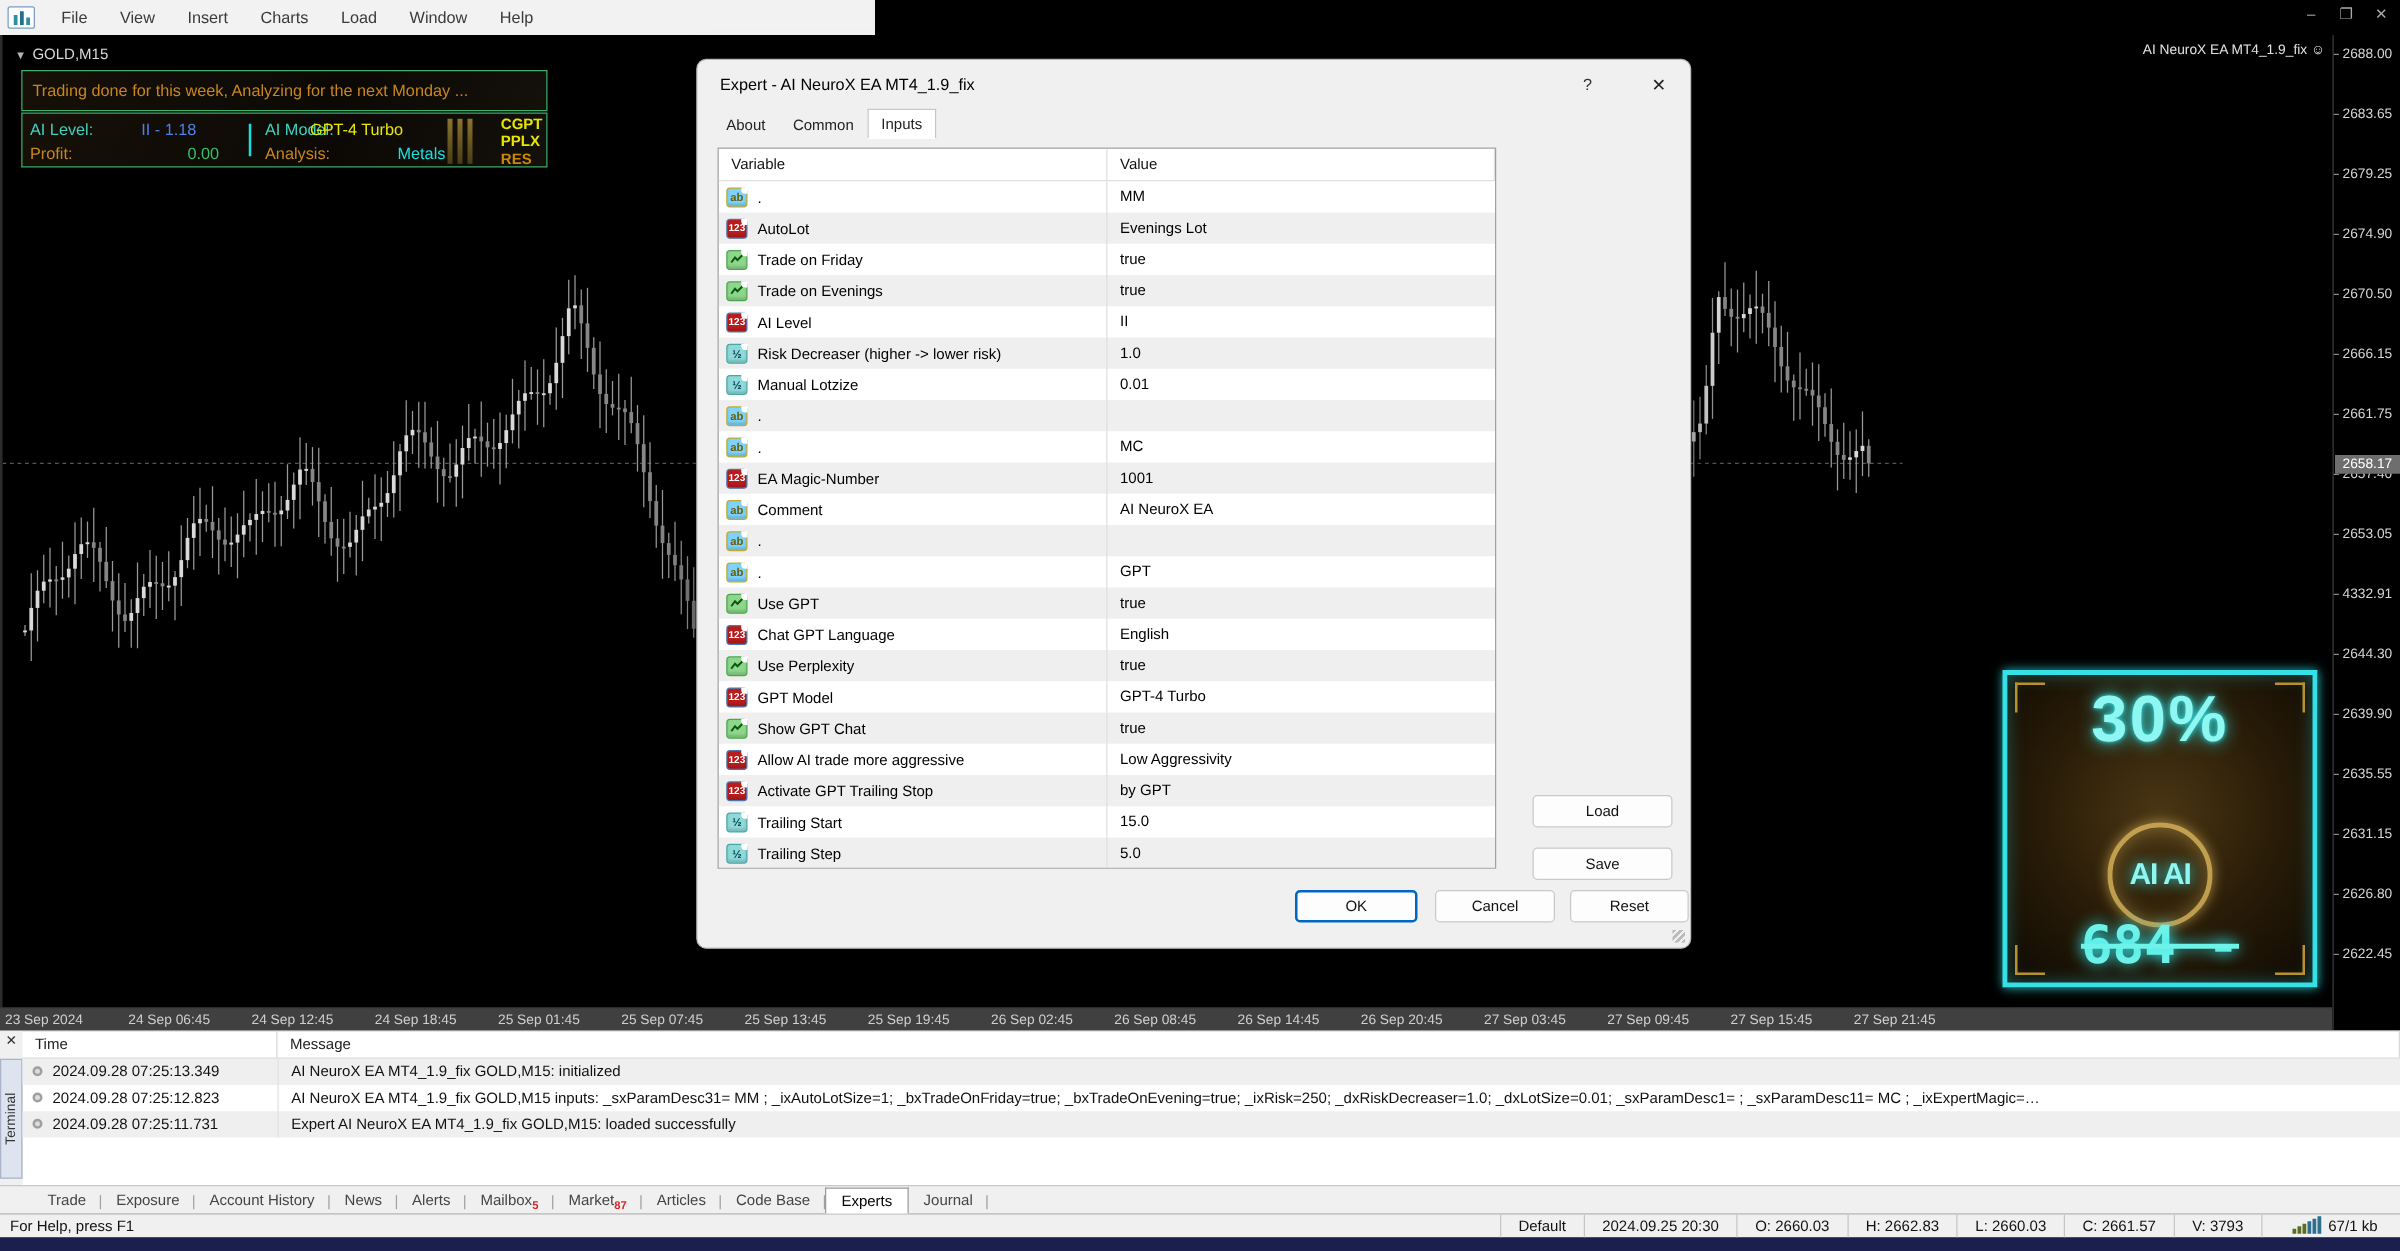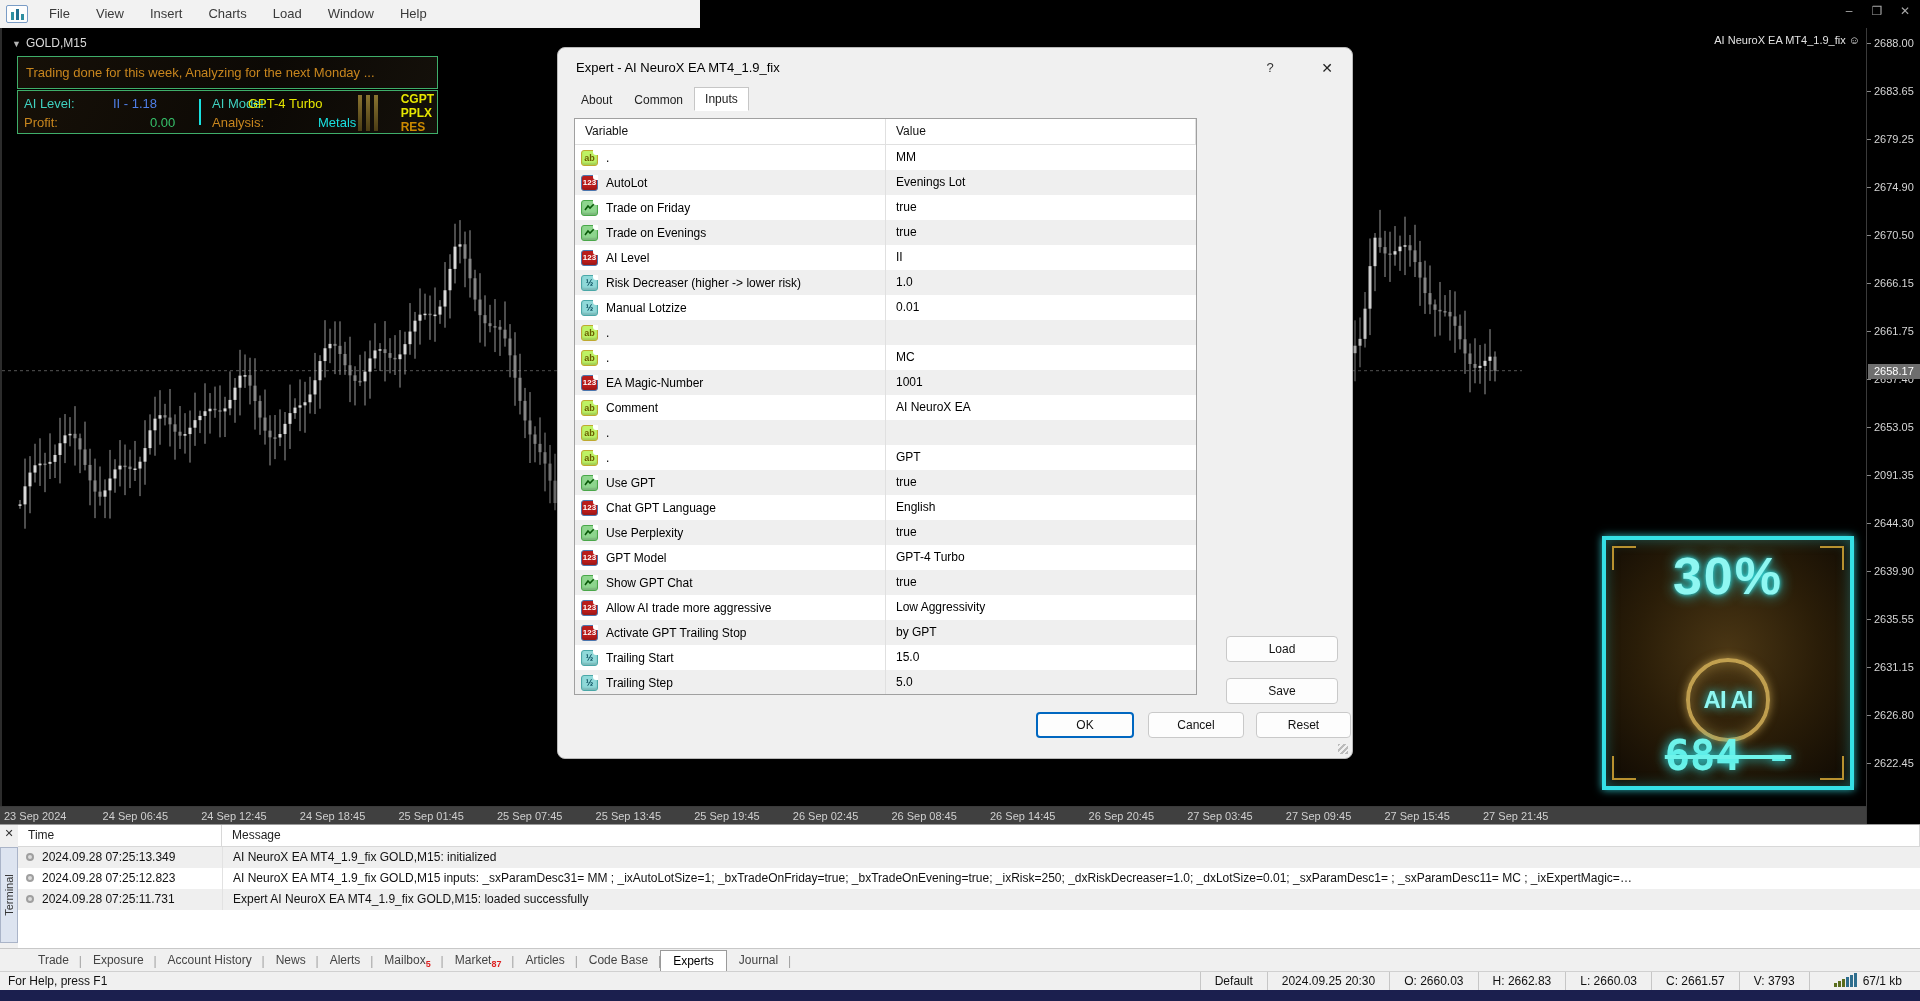--- a/index.html
+++ b/index.html
@@ -135,21 +135,21 @@
   .prow { display:grid; grid-template-columns:311px 1fr; height:25px; }
   .prow:nth-child(even) { background:#efefef; }
   .prow .c1 { display:flex; align-items:center; border-right:1px solid #e0e0e0; padding-left:6px;
               font-size:12px; color:#000; white-space:nowrap; overflow:hidden; }
   .prow .c2 { font-size:12px; color:#000; padding:5px 0 0 10px; white-space:nowrap; overflow:hidden; }
   .picon { width:17px; height:16px; border-radius:3px; margin-right:8px; flex:0 0 17px;
            display:flex; align-items:center; justify-content:center;
            font-size:8px; font-weight:bold; position:relative; box-shadow:inset 0 -2px 2px rgba(0,0,0,.15); }
   .picon:after { content:""; position:absolute; right:-1px; top:-1px; width:5px; height:5px; background:#fff;
                  border-bottom-left-radius:3px; }
-  .picon.ab  { background:#bef264; border:1px solid #bfa92f; color:#6b5d00; font-size:9px; }
+  .picon.ab  { background:#7dd3fc; border:1px solid #bfa92f; color:#6b5d00; font-size:9px; }
   .picon.int { background:#b91c1c; border:1px solid #4a77b0; color:#fff; }
   .picon.dbl { background:#8fd9d9; border:1px solid #4aa7a7; color:#045; font-size:9px; }
   .picon.bool{ background:#8ed68e; border:1px solid #4aa74a; }
   .dlg-btn { position:absolute; width:112px; height:26px; background:#fdfdfd; border:1px solid #c9c9c9;
              border-radius:4px; font-size:12px; color:#111; text-align:center; line-height:24px; cursor:default; }
   .btn-load { left:668px; top:588px; }
   .btn-save { left:668px; top:630px; }
   .btn-ok { left:478px; top:664px; width:98px; border:2px solid var(--ok-border,#0067c0); line-height:22px; }
   .btn-cancel { left:590px; top:664px; width:96px; }
   .btn-reset { left:698px; top:664px; width:95px; }
@@ -853,21 +853,21 @@
       <span class="pl" style="top: 201.268px;">2670.50</span>
       <i class="tick" style="top: 255.048px;"></i>
       <span class="pl" style="top: 249.048px;">2666.15</span>
       <i class="tick" style="top: 303.378px;"></i>
       <span class="pl" style="top: 297.378px;">2661.75</span>
       <i class="tick" style="top: 351.158px;"></i>
       <span class="pl" style="top: 345.158px;">2657.40</span>
       <i class="tick" style="top: 398.939px;"></i>
       <span class="pl" style="top: 392.939px;">2653.05</span>
       <i class="tick" style="top: 447.268px;"></i>
-      <span class="pl" style="top: 441.268px;">2091.35</span>
+      <span class="pl" style="top: 441.268px;">4332.91</span>
       <i class="tick" style="top: 495.049px;"></i>
       <span class="pl" style="top: 489.049px;">2644.30</span>
       <i class="tick" style="top: 543.378px;"></i>
       <span class="pl" style="top: 537.378px;">2639.90</span>
       <i class="tick" style="top: 591.159px;"></i>
       <span class="pl" style="top: 585.159px;">2635.55</span>
       <i class="tick" style="top: 639.488px;"></i>
       <span class="pl" style="top: 633.488px;">2631.15</span>
       <i class="tick" style="top: 687.269px;"></i>
       <span class="pl" style="top: 681.269px;">2626.80</span>

